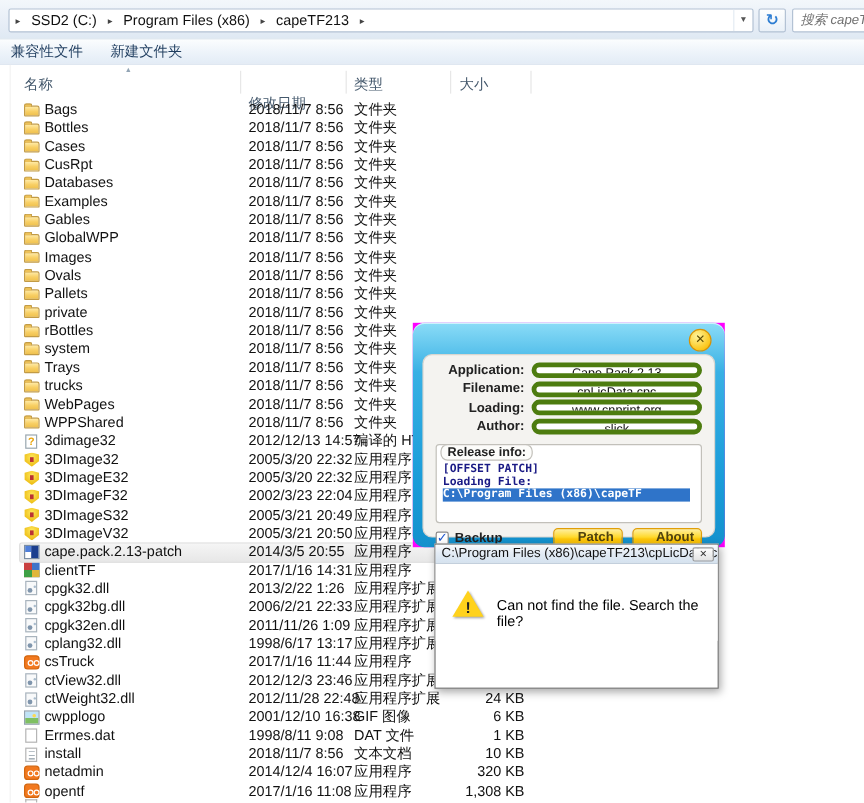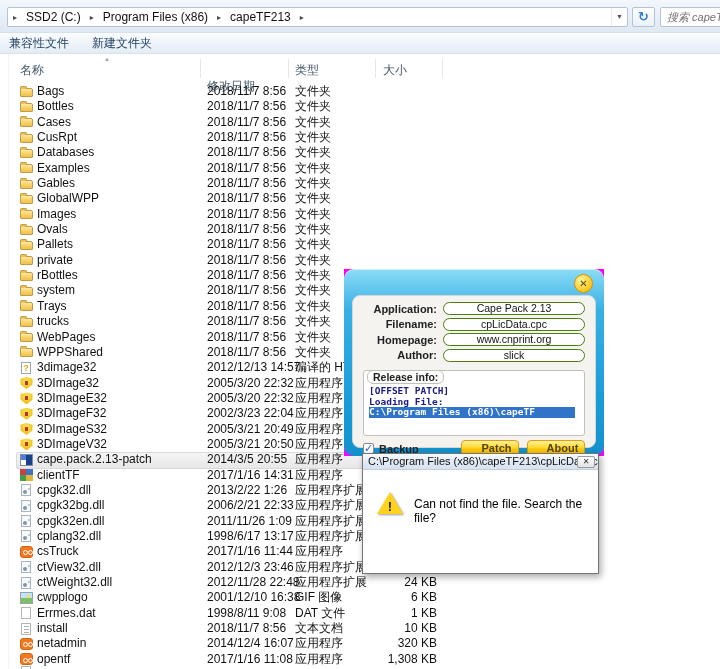--- a/index.html
+++ b/index.html
@@ -86,21 +86,21 @@
   .patchframe { position:absolute; inset:0; border-radius:10px;
     background:linear-gradient(180deg,#8bdcf7,#38b0e4 22%,#1a9cd9 70%,#1391cd);
     box-shadow:inset 0 1px 0 rgba(255,255,255,.6); }
   .patchclose { position:absolute; right:11px; top:5px; width:19px; height:19px; border-radius:50%;
     background:radial-gradient(circle at 35% 30%,#fff49a,#fbc71c 70%,#e8ab07); border:1px solid #d79206;
     color:#5d4a00; font-size:10px; font-weight:bold; text-align:center; line-height:17px; }
   .patchpanel { position:absolute; left:8px; right:8px; top:26px; bottom:8px; background:#f4f3f0;
     border:1px solid #d8d6d0; border-radius:8px; padding:5px 10px 4px; }
   .prow { display:flex; align-items:center; height:15.5px;justify-content:space-between; }
   .plabel { width:80px; text-align:right; font-size:11px; font-weight:bold; color:#222; padding-right:6px; }
-  .pfield { flex:1; height:13px; background:#fff; border:1px solid #4d7c0f; border-radius:7px;
+  .pfield { flex:1; height:13px; background:#fff; border:4px solid #4d7c0f; border-radius:7px;
     font-size:10.5px; line-height:11px; text-align:center; color:#111; overflow:hidden; white-space:nowrap; }
   .relgroup { position:relative; margin-top:7px; height:66px; background:#fff;
     border:1px solid #c2c0ba; border-radius:3px; padding:9px 5px 0; overflow:hidden; }
   .rellabel { position:absolute; top:-1px; left:3px; background:#fcfcfa; border:1px solid #c2c0ba;
     border-radius:6px; padding:0 5px; font-size:10.5px; font-weight:bold; color:#222; line-height:12px; }
   .relgroup .pad { height:6px; }
   .rline { font-family:"DejaVu Sans Mono","Liberation Mono",monospace; font-size:9.5px; line-height:10.5px;
     font-weight:bold; color:#1a1a85; white-space:nowrap; overflow:hidden; }
   .rline.sel { background:#2f74c9; color:#fff; width:98%; }
   .patchbottom { display:flex; align-items:center; height:17px; margin-top:4px; }
@@ -451,21 +451,21 @@
     <div class="patchpanel">
       <div class="prow">
         <span class="plabel">Application:</span>
         <span class="pfield">Cape Pack 2.13</span>
       </div>
       <div class="prow">
         <span class="plabel">Filename:</span>
         <span class="pfield">cpLicData.cpc</span>
       </div>
       <div class="prow">
-        <span class="plabel">Homepage:</span>
+        <span class="plabel">Loading:</span>
         <span class="pfield">www.cnprint.org</span>
       </div>
       <div class="prow">
         <span class="plabel">Author:</span>
         <span class="pfield">slick</span>
       </div>
       <div class="relgroup">
         <span class="rellabel">Release info:</span>
         <div class="pad"></div>
         <div class="rline">[OFFSET PATCH]</div>

